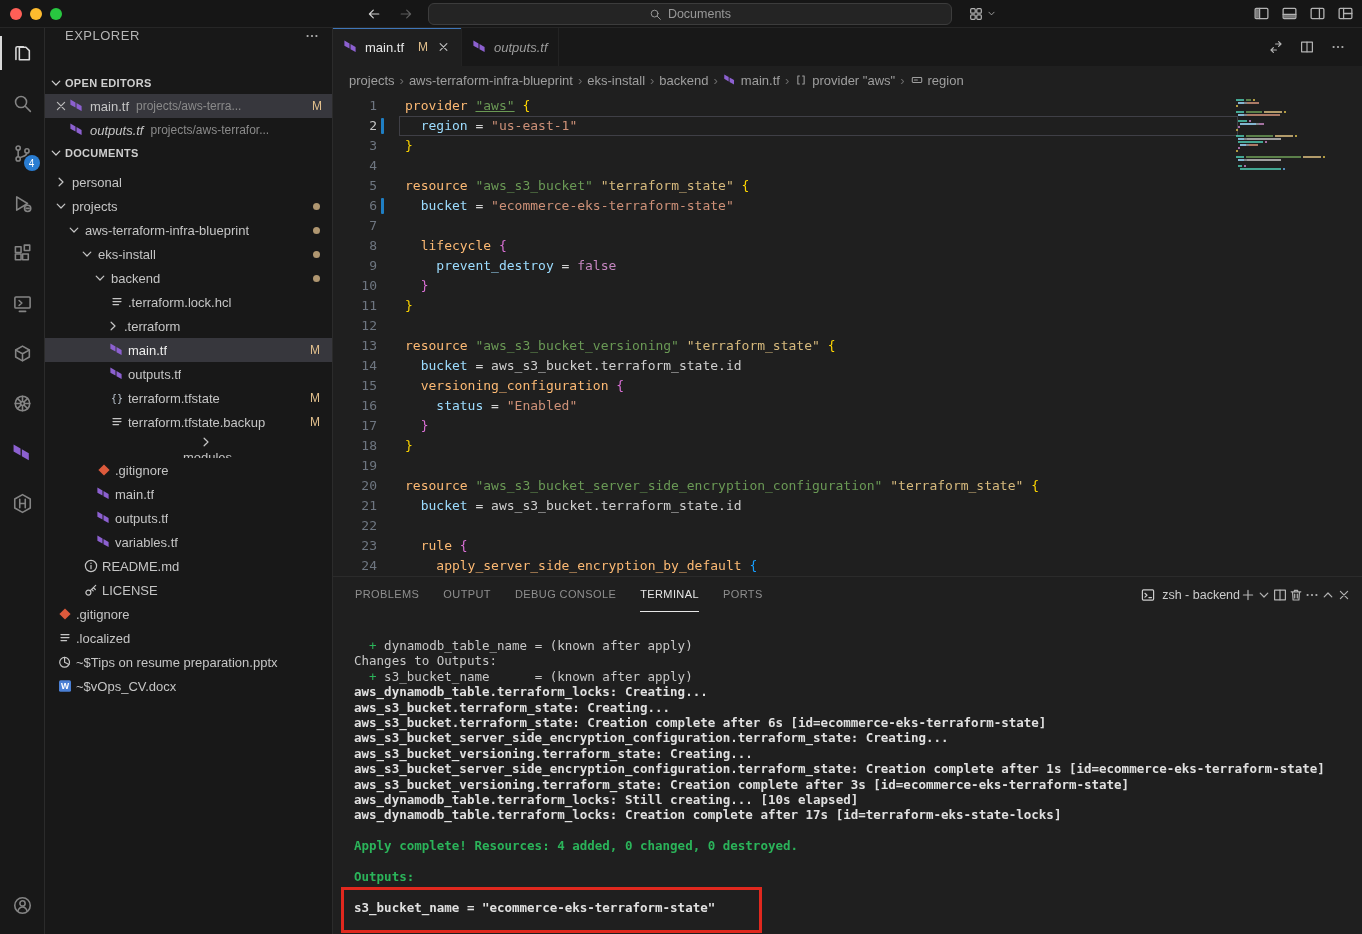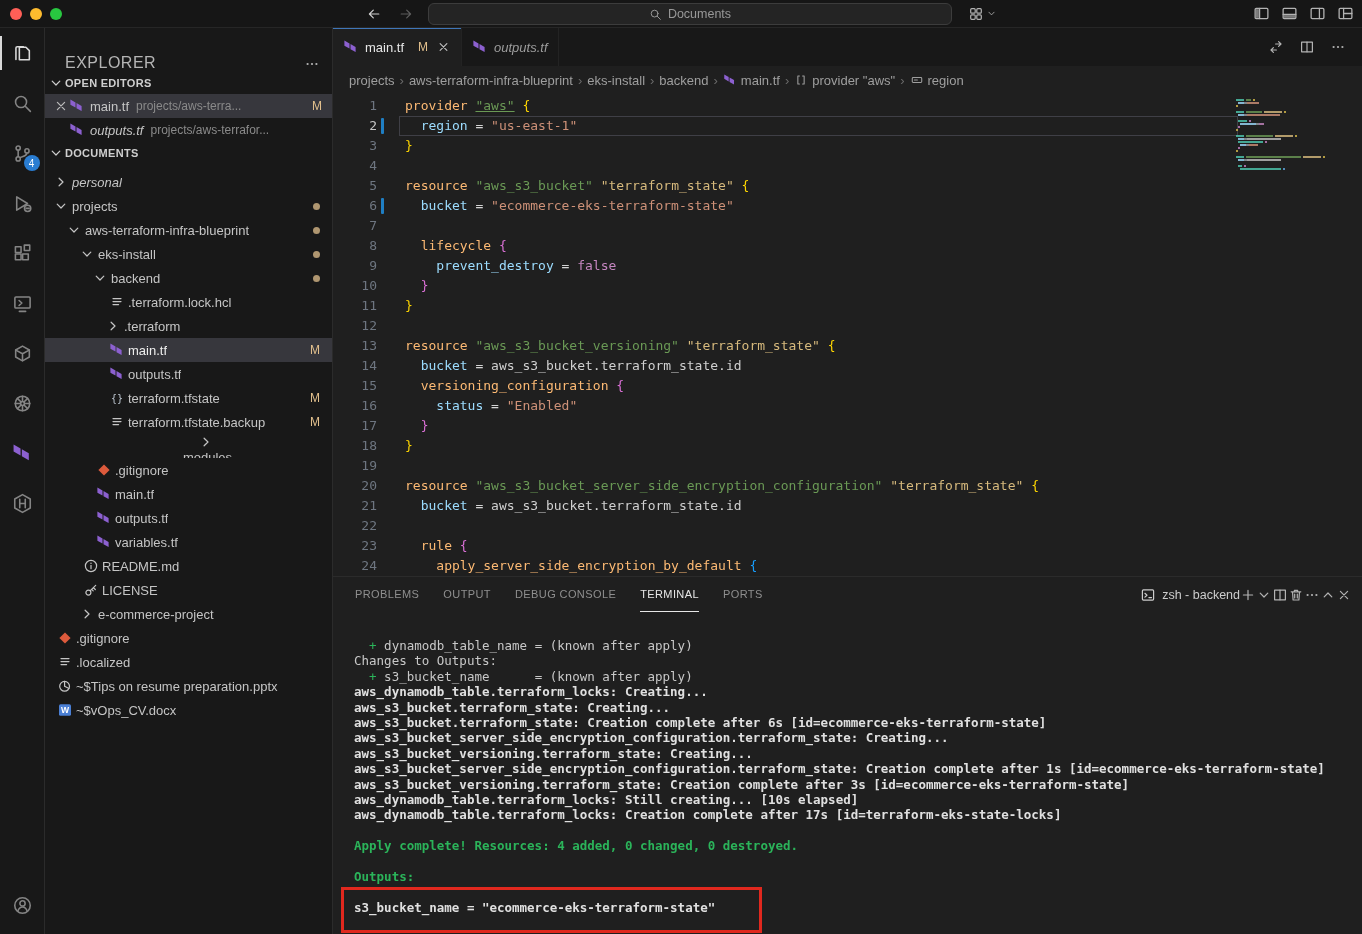--- a/index.html
+++ b/index.html
@@ -36,22 +36,22 @@
   .ab-item.active { color:#d9d9d9; }
   .ab-item.active::before { content:''; position:absolute; left:0; top:8px; bottom:8px; width:2px; background:#d9d9d9; }
   .ab-badge { position:absolute; right:5px; bottom:7px; min-width:16px; height:16px; padding:0 3px;
               border-radius:9px; background:var(--badge,#2a7dd2); color:#fff; font-size:10px;
               display:flex; align-items:center; justify-content:center; }
   #ab-bottom { margin-top:auto; margin-bottom:4px; }
 
   
   .sidebar { position:absolute; left:45px; top:28px; width:288px; bottom:0; background:#181818;
              border-right:1px solid #2b2b2b; color:#c5c5c5; z-index:1; }
-  .sb-title { height:44px; display:flex; align-items:flex-end; padding:0 12px 0 20px;
-              font-size:16px; letter-spacing:.5px; color:#b5b5b5; }
+  .sb-title { height:44px; display:flex; align-items:flex-start; padding:0 12px 0 20px;
+              font-size:13px; letter-spacing:.5px; color:#b5b5b5; }
   .sb-title .icn{ margin-left:auto; color:#b5b5b5; }
   .sect-head { height:22px; display:flex; align-items:center; gap:1px; padding-left:3px;
                font-size:11px; font-weight:700; letter-spacing:.3px; color:#cfcfcf; }
   .oe-row { height:24px; display:flex; align-items:center; padding:0 10px 0 8px; cursor:pointer; }
   .oe-row.active { background:#37373d; }
   .oe-row .close16 { width:16px; color:#bcbcbc; }
   .oe-label { margin-left:5px; white-space:nowrap; }
   .desc { color:#8a8a8a; font-size:12px; margin-left:7px; white-space:nowrap; overflow:hidden; }
   .badge-m { margin-left:auto; color:var(--modified,#e2c08d); font-size:12px; flex:none; padding-left:6px; }
   .dot { margin-left:auto; width:7px; height:7px; border-radius:50%; background:var(--modified,#e2c08d);
@@ -348,21 +348,21 @@
     </div>
   <div class="sect-head">
     <span class="icn">
         <svg viewBox="0 0 16 16" fill="none" stroke="currentColor" stroke-width="1.2" stroke-linecap="round" stroke-linejoin="round">
           <path d="M4.2 6.1L8 10l3.8-3.9"></path>
         </svg>
       </span>
     <span>DOCUMENTS</span>
   </div>
   <div id="tree">
-      <div class="tree-row" style="padding-left: 8px; font-style: italic;">
+      <div class="tree-row" style="padding-left: 8px;">
         <span class="icn">
           <svg viewBox="0 0 16 16" fill="none" stroke="currentColor" stroke-width="1.2" stroke-linecap="round" stroke-linejoin="round">
             <path d="M6.1 4.2L10 8l-3.9 3.8"></path>
           </svg>
         </span>
         <span class="label">personal</span>
       </div>
       <div class="tree-row" style="padding-left: 8px;">
         <span class="icn">
           <svg viewBox="0 0 16 16" fill="none" stroke="currentColor" stroke-width="1.2" stroke-linecap="round" stroke-linejoin="round">
@@ -526,28 +526,20 @@
       </div>
       <div class="tree-row" style="padding-left: 34px;">
         <span class="file-sp"></span>
         <span class="icn ">
           <svg viewBox="0 0 16 16" fill="none" stroke="currentColor" stroke-width="1.2" stroke-linecap="round" stroke-linejoin="round">
             <circle cx="5.4" cy="10.6" r="2.5"></circle>
             <path d="M7.3 8.7l5.4-5.4M10.4 5.6l1.9 1.9M8.7 7.3l1.5 1.5"></path>
           </svg>
         </span>
         <span class="label">LICENSE</span>
-      </div>
-      <div class="tree-row" style="padding-left: 34px;">
-        <span class="icn">
-          <svg viewBox="0 0 16 16" fill="none" stroke="currentColor" stroke-width="1.2" stroke-linecap="round" stroke-linejoin="round">
-            <path d="M6.1 4.2L10 8l-3.9 3.8"></path>
-          </svg>
-        </span>
-        <span class="label">e-commerce-project</span>
       </div>
       <div class="tree-row" style="padding-left: 8px;">
         <span class="file-sp"></span>
         <span class="icn ">
           <svg viewBox="0 0 16 16">
             <path fill="#dd5a3c" d="M8 2.4L13.6 8 8 13.6 2.4 8z"></path>
           </svg>
         </span>
         <span class="label">.gitignore</span>
       </div>

